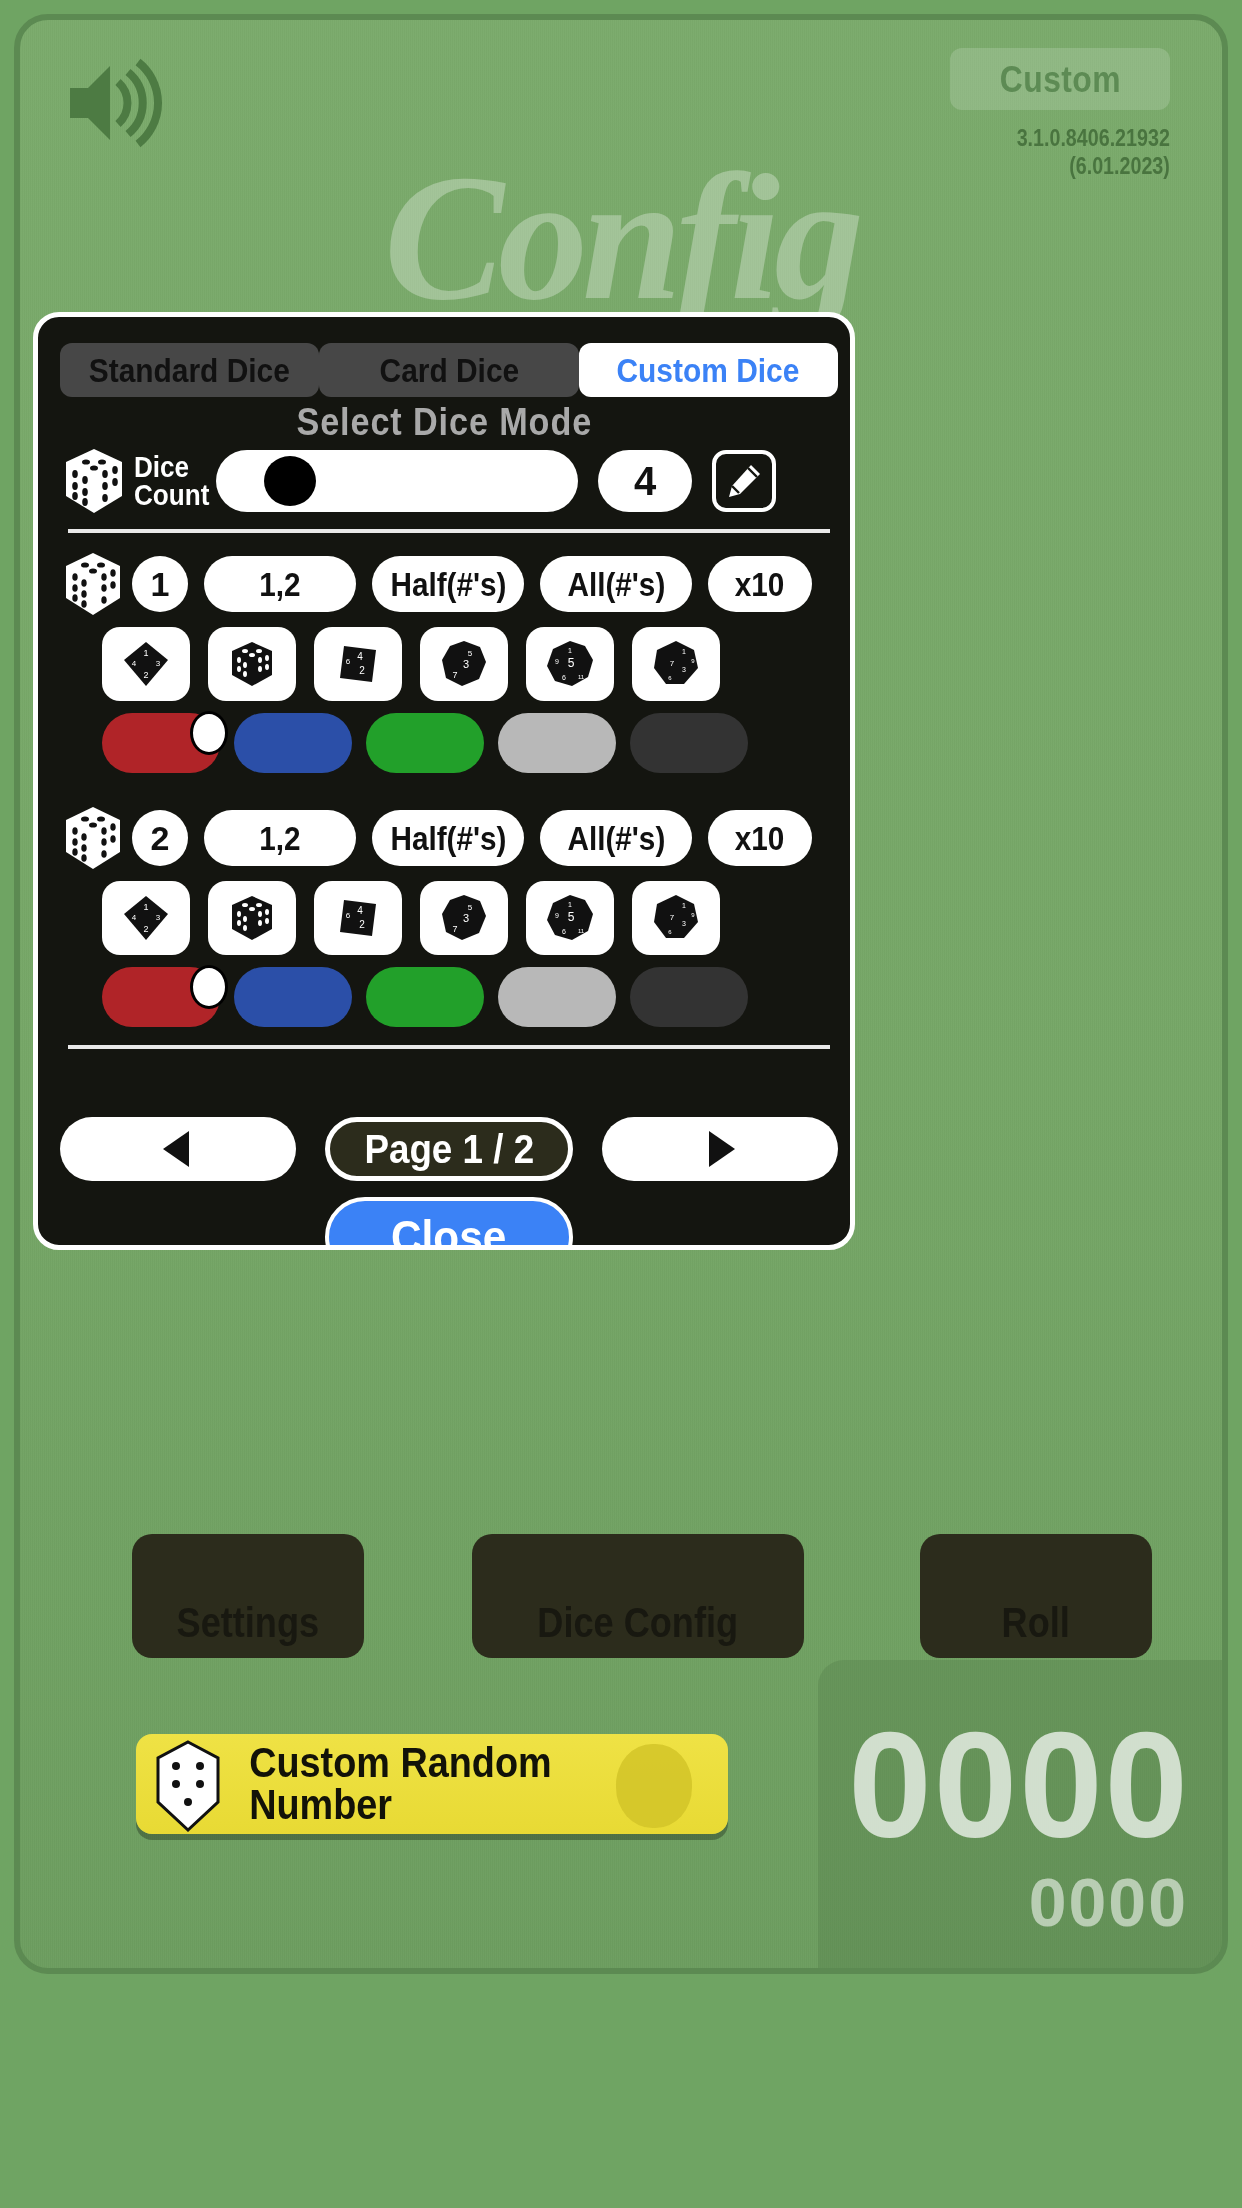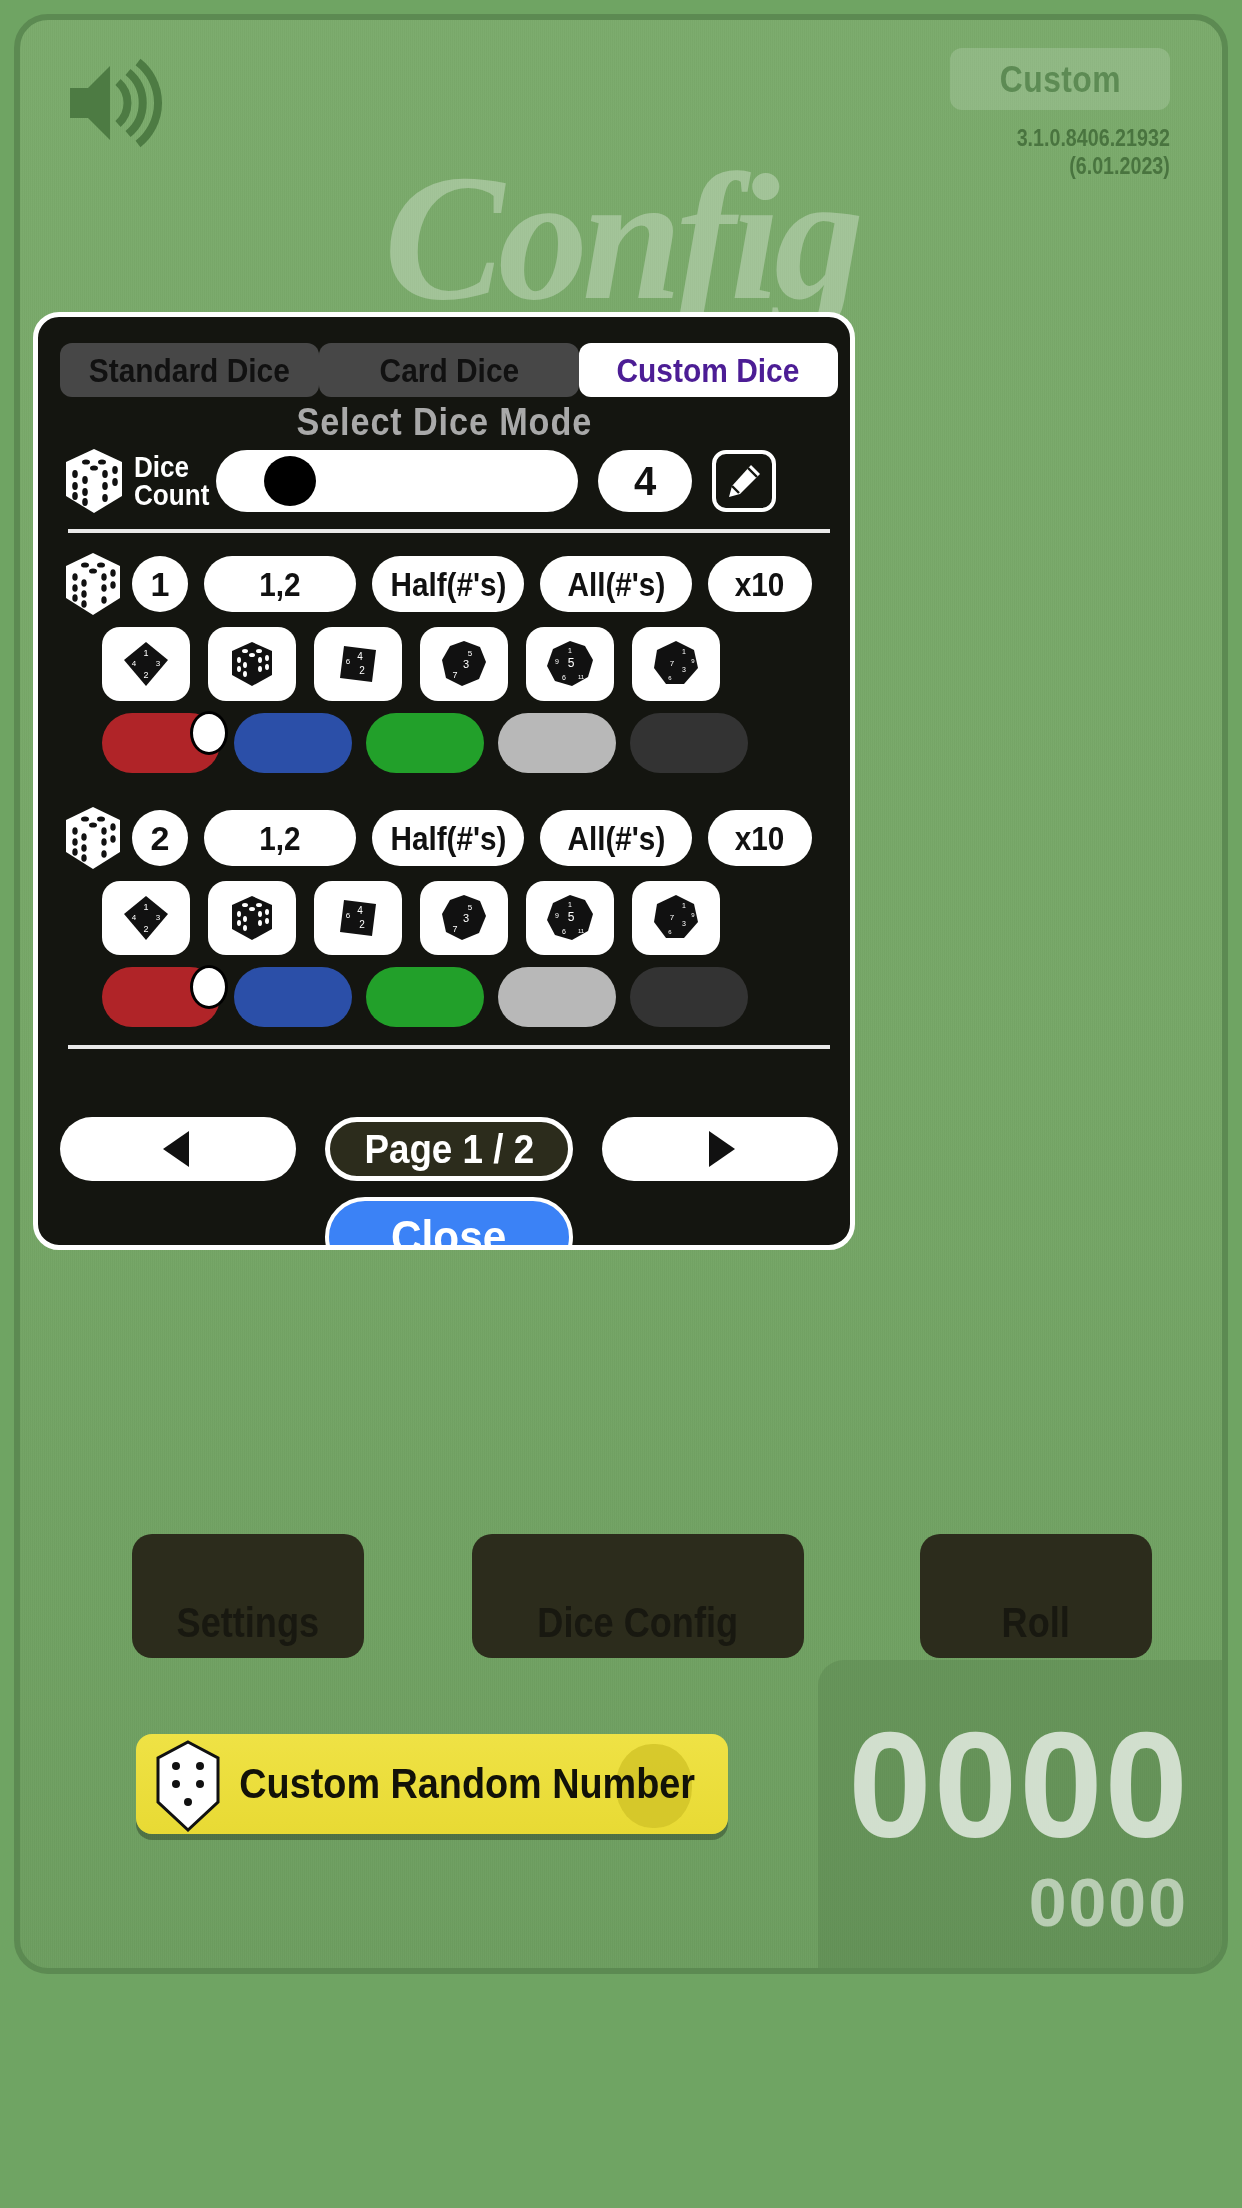--- a/index.html
+++ b/index.html
@@ -92,21 +92,21 @@
   #bg-btn-roll { left:900px; top:1514px; width:232px; }
 
   
   #custom-random-bar {
     position:absolute; left:116px; top:1714px;
     width:592px; height:100px;
     background: linear-gradient(180deg,#efe245 0%, #e8da34 100%);
     border-radius:16px;
     box-shadow: 0 6px 0 rgba(0,0,0,.28);
     display:flex; align-items:center;
-    padding-left:6px;
+    padding-left:16px;
   }
   #custom-random-bar .blob {
     position:absolute; right:36px; top:10px;
     width:76px; height:84px; border-radius:48%;
     background: rgba(210,196,40,.85);
   }
   #custom-random-bar .lbl {
     position:relative;
     margin-left:72px;
     font: 700 42px/1 "Liberation Sans", sans-serif;
@@ -157,21 +157,21 @@
     display:flex; 
   }
   .tab {
     flex:1;
     border-radius:12px;
     display:flex; align-items:center; justify-content:center;
     font: 700 34px/1 "Liberation Sans", sans-serif;
   }
   .tab span { transform: scaleX(.88); display:block; }
   .tab.inactive { background:#474747; color:#111; }
-  .tab.active { background:#ffffff; color:#4c1d95; }
+  .tab.active { background:#ffffff; color:#3b82f6; }
 
   #select-dice-mode {
     position:absolute; left:0; right:0; top:86px;
     text-align:center;
     font: 700 38px/1 "Liberation Sans", sans-serif;
     color:#a9a9a9;
     letter-spacing:1px;
   }
   #select-dice-mode span { display:inline-block; transform: scaleX(.9); }
 

